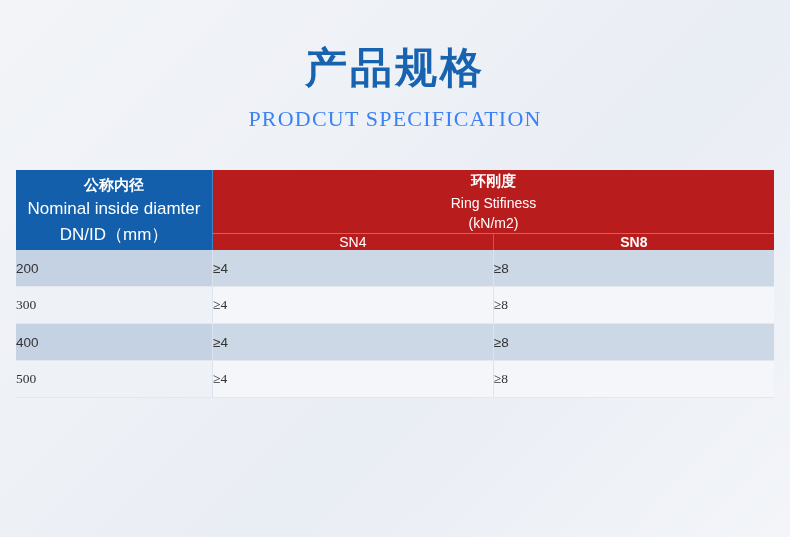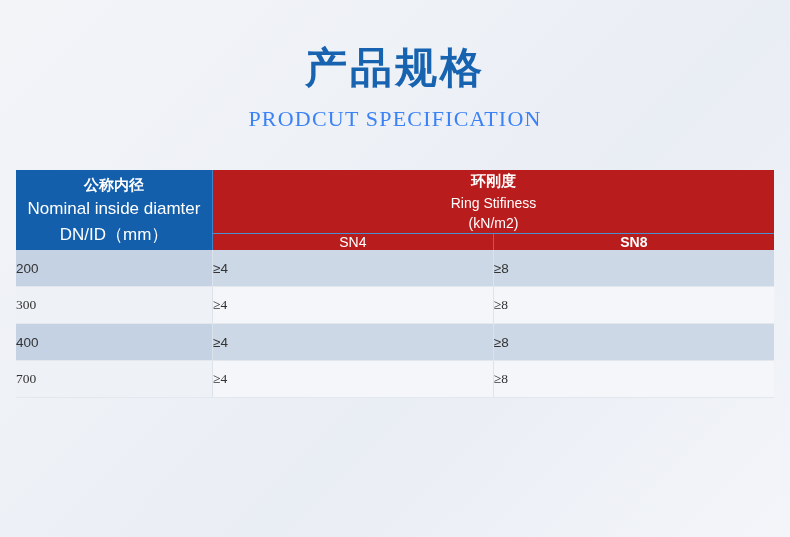--- a/index.html
+++ b/index.html
@@ -150,20 +150,20 @@
         <td class="first">300</td>
         <td class="cell-sep">≥4</td>
         <td class="cell-sep">≥8</td>
       </tr>
       <tr class="body-row row-odd">
         <td class="first">400</td>
         <td class="cell-sep">≥4</td>
         <td class="cell-sep">≥8</td>
       </tr>
       <tr class="body-row row-even">
-        <td class="first">700</td>
+        <td class="first">500</td>
         <td class="cell-sep">≥4</td>
         <td class="cell-sep">≥8</td>
       </tr>
     </tbody>
   </table>
 
 </div>
 
 </body></html>

